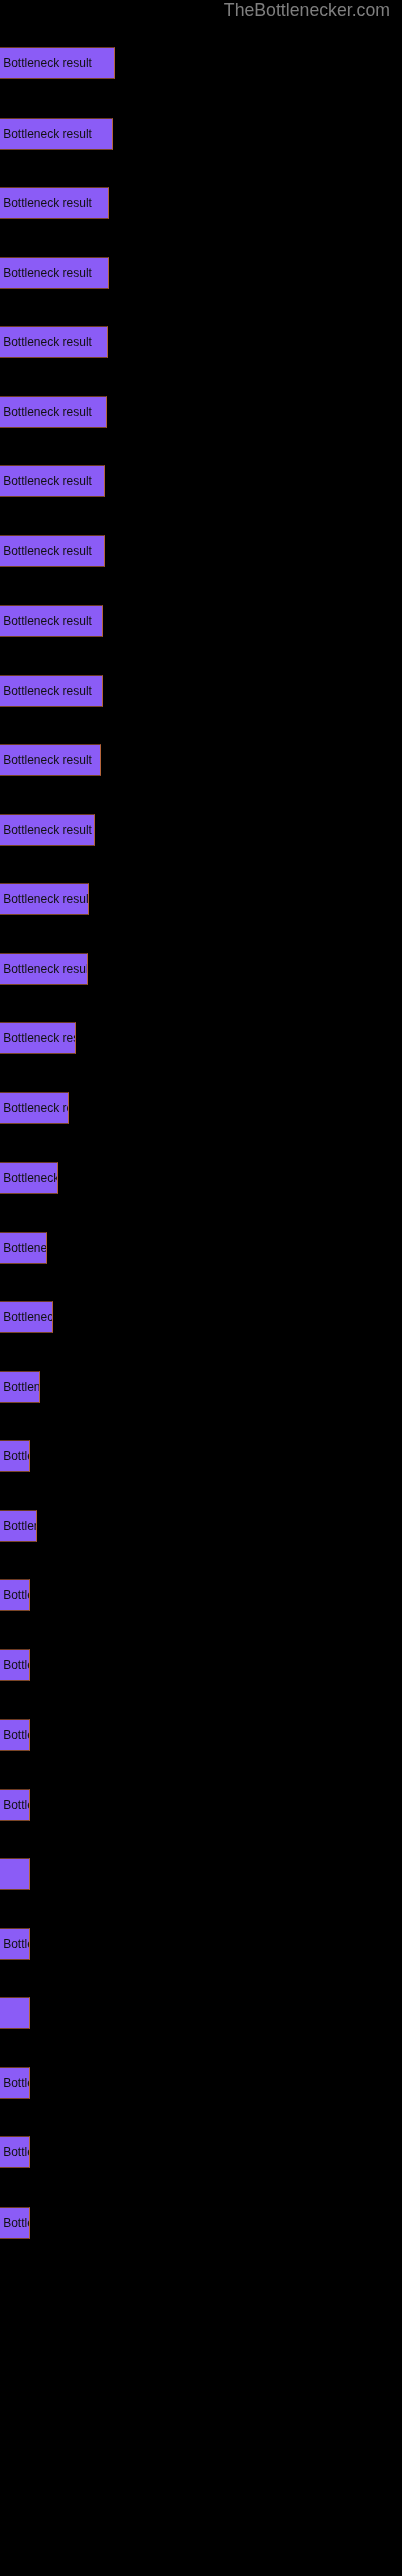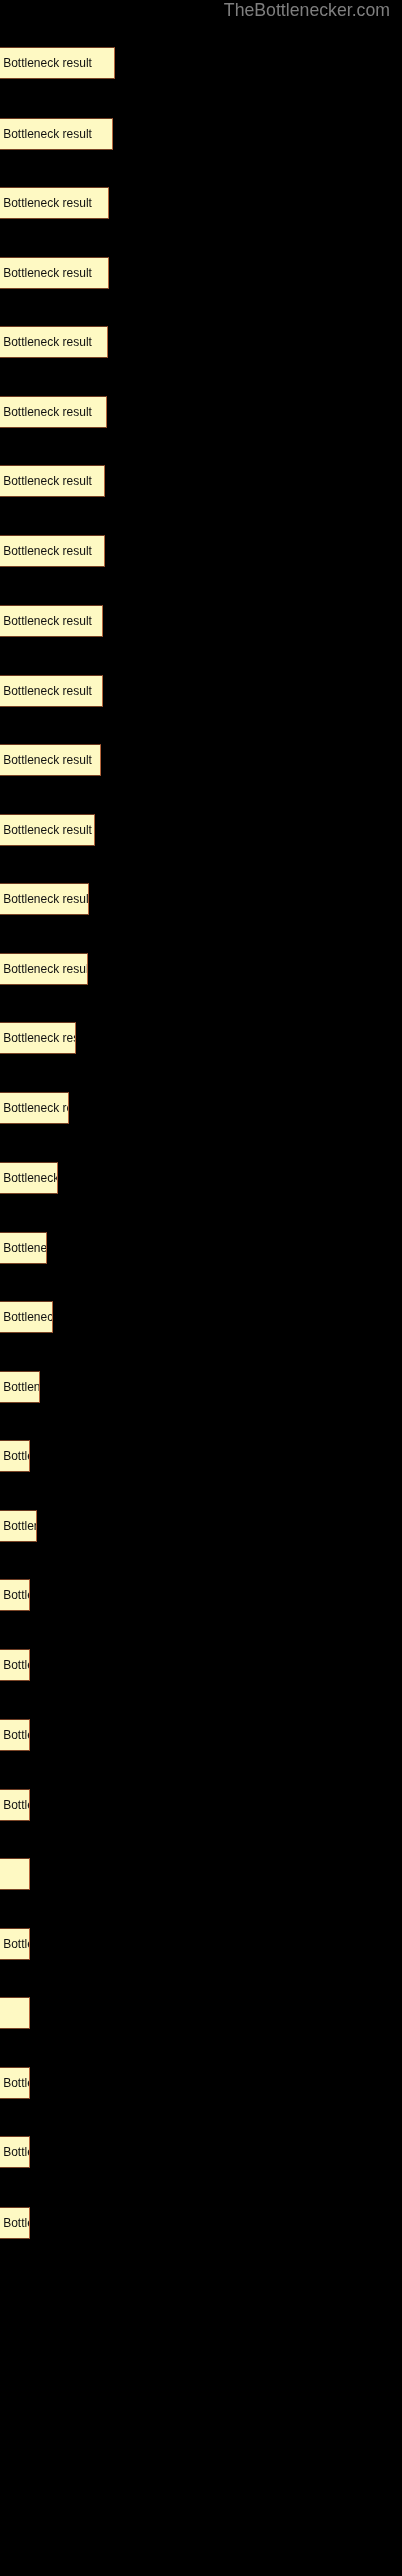--- a/index.html
+++ b/index.html
@@ -23,21 +23,21 @@
     line-height: 19.3px;
     color: #7f7f7f;
     font-family: "Liberation Sans", sans-serif;
     white-space: nowrap;
     letter-spacing: 0px;
   }
   .bar {
     position: absolute;
     left: 0;
     box-sizing: border-box;
-    background: #fef9c3;
+    background: #8b5cf6;
     border-top: 1.6px solid #6b3a22;
     border-bottom: 0.8px solid #7a4527;
     border-right: 0.8px solid #b5653c;
     overflow: hidden;
     white-space: nowrap;
     padding-left: 29px;
   }
   .bar-label {
     position: absolute;
     left: 3.2px;

